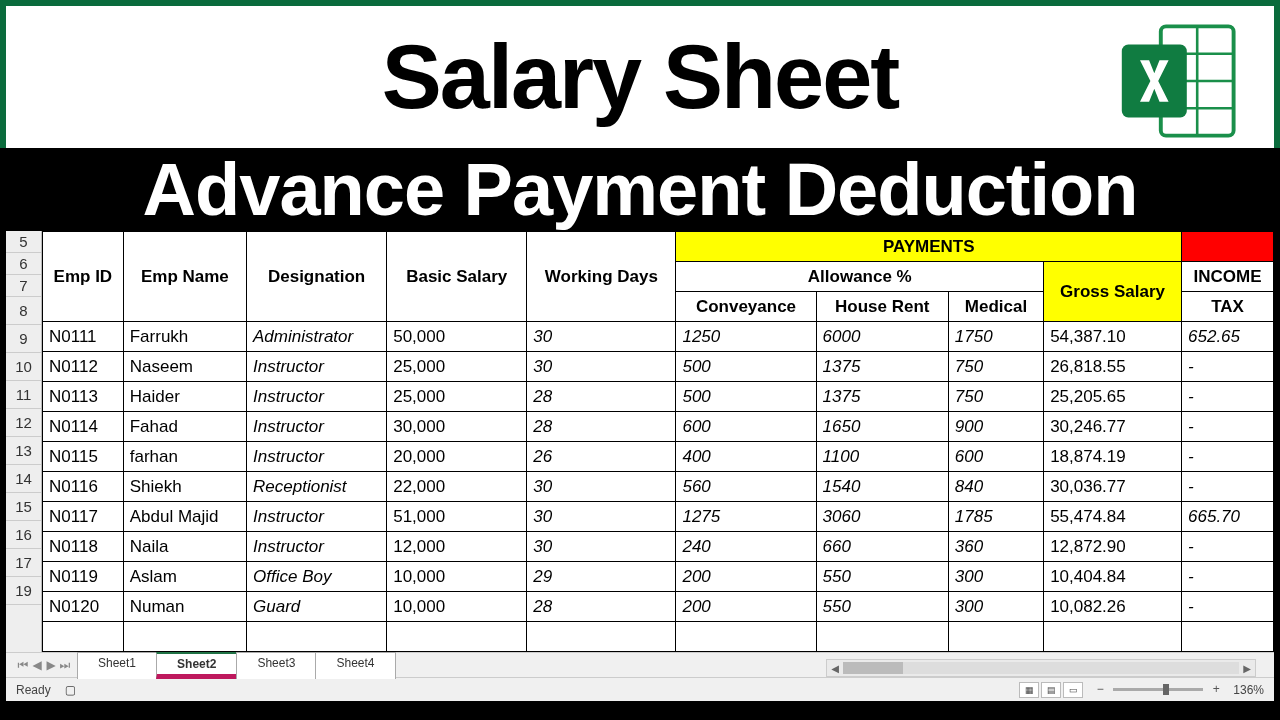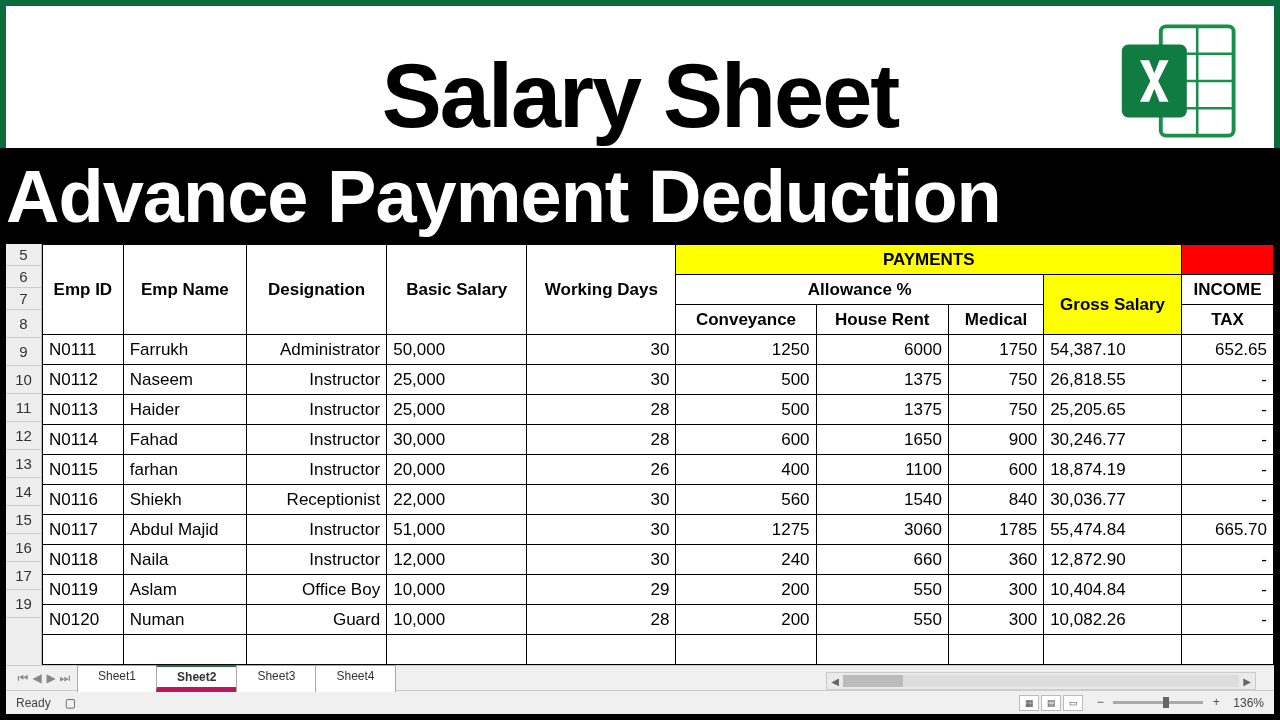--- a/index.html
+++ b/index.html
@@ -1,39 +1,39 @@
 <!DOCTYPE html>
 <html><head>
 <meta charset="utf-8">
 <style>
 * { box-sizing: border-box; margin: 0; padding: 0; }
 body { font-family: Arial, sans-serif; background: #000; width: 1280px; height: 720px; overflow: hidden; position: relative; }
 
-.banner-top { background: #fff; height: 148px; position: relative; border: 6px solid #0a6b3c; border-bottom: none; display: flex; align-items: flex-end; justify-content: center; }
+.banner-top { background: #fff; height: 148px; position: relative; border: 6px solid #0a6b3c; border-bottom: none; display: flex; align-items: center; justify-content: center; }
 .title-main { font-size: 90px; font-weight: 900; font-family: Arial Black, Arial, sans-serif; letter-spacing: -2px; }
 .excel-icon-box { position: absolute; right: 30px; top: 10px; width: 130px; height: 130px; }
 .excel-icon-box svg { width: 100%; height: 100%; }
 
-.banner-sub { background: #000; height: 96px; display: flex; align-items: center; border-left: 6px solid #000; border-right: 6px solid #000; }
+.banner-sub { background: #000; height: 83px; display: flex; align-items: center; justify-content: center; border-left: 6px solid #000; border-right: 6px solid #000; }
 .subtitle { color: #fff; font-size: 74px; font-weight: 900; font-family: Arial Black, Arial, sans-serif; letter-spacing: -1px; }
 
 .sheet-area { background: #fff; border: 6px solid #000; border-top: none; height: 476px; position: relative; display: flex; flex-direction: column; }
 
 .grid-wrap { flex: 1; overflow: hidden; display: flex; }
 .rowhead-col { width: 36px; background: #eee; border-right: 1px solid #bbb; }
 .rowhead { height: 28px; line-height: 28px; text-align: center; font-size: 15px; color: #333; border-bottom: 1px solid #ccc; }
 .rowhead.hd { height: 22px; line-height: 22px; }
 
 table.grid { border-collapse: collapse; font-size: 17px; flex: 1; }
 table.grid td, table.grid th { border: 1px solid #000; padding: 2px 6px; height: 28px; background: #fff; vertical-align: middle; }
 table.grid th { font-weight: 700; text-align: center; }
 .hdr-basic th { height: 22px; font-size: 17px; margin-top: 46px; }
 .yellow { background: #ffff00 !important; }
 .red { background: #ff0000 !important; }
-.txt-ctr { text-align: right; }
+.txt-ctr { text-align: left; font-style: italic; }
 .txt-rgt { text-align: left; }
 .txt-lft { text-align: left; }
 
 .tabbar { height: 25px; background: #f0f0f0; border-top: 1px solid #ccc; display: flex; align-items: center; padding-left: 10px; gap: 0; font-size: 12px; position: relative; }
 .tab-nav-btn { width: 14px; height: 18px; display: flex; align-items: center; justify-content: center; color: #888; cursor: pointer; }
 .sheet-tab { padding: 3px 20px; background: #fff; border: 1px solid #aaa; border-bottom: none; margin-left: -1px; cursor: pointer; color: #333; }
 .sheet-tab.active { background: #fff; font-weight: 700; border-top: 2px solid #217346; border-bottom: 5px solid #be185d; }
 
 .hscroll { position: absolute; right: 18px; bottom: 0; width: 430px; height: 18px; background: #eaeaea; display: flex; align-items: center; border: 1px solid #ccc; }
 .scroll-btn { width: 16px; height: 16px; display: flex; align-items: center; justify-content: center; color: #666; cursor: pointer; font-size: 10px; }

